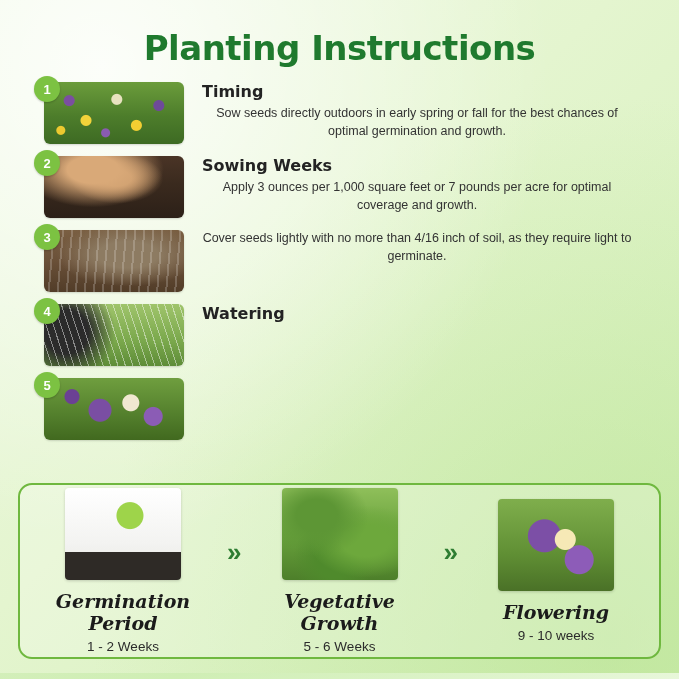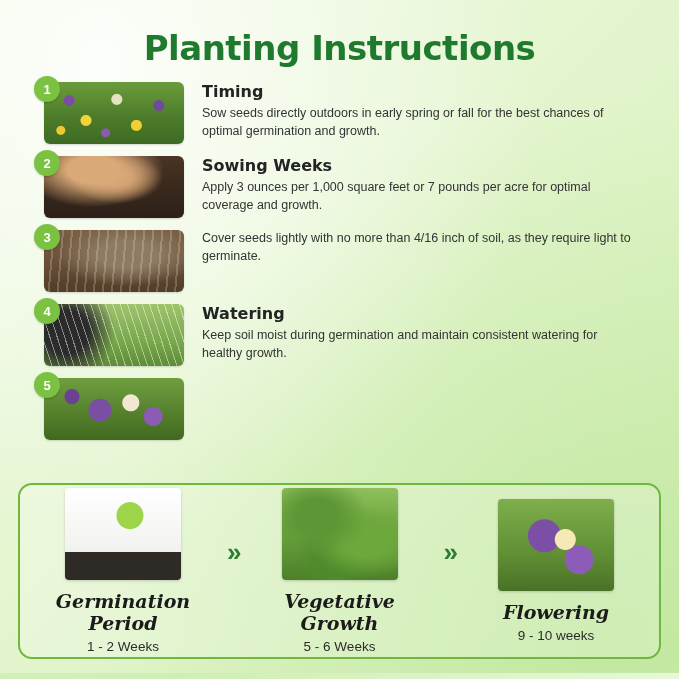--- a/index.html
+++ b/index.html
@@ -88,20 +88,21 @@
     color: #232323;
     margin: 0 0 4px 0;
     font-family: "DejaVu Sans", sans-serif;
   }
   .step-desc {
     font-size: 12.5px;
     line-height: 1.42;
     color: #333333;
     margin: 0;
     max-width: 430px;
+    text-align: center;
   }
 
   
   .img-pansy-field {
     background:
       radial-gradient(circle at 18% 30%, #7b4fa0 0 5px, rgba(0,0,0,0) 6px),
       radial-gradient(circle at 30% 62%, #f2d33a 0 5px, rgba(0,0,0,0) 6px),
       radial-gradient(circle at 52% 28%, #e8e2c0 0 5px, rgba(0,0,0,0) 6px),
       radial-gradient(circle at 66% 70%, #f3cf32 0 5px, rgba(0,0,0,0) 6px),
       radial-gradient(circle at 82% 38%, #6e4a99 0 5px, rgba(0,0,0,0) 6px),
@@ -246,21 +247,20 @@
       </div>
     </div>
 
     <div class="step">
       <div class="thumb-wrap">
         <div class="badge">4</div>
         <div class="thumb img-watering"></div>
       </div>
       <div class="step-text">
         <p class="step-title">Watering</p>
-        <p class="step-desc">Keep soil moist during germination and maintain consistent watering for healthy growth.</p>
       </div>
     </div>
 
     <div class="step">
       <div class="thumb-wrap">
         <div class="badge">5</div>
         <div class="thumb img-pansy-purple"></div>
       </div>
     </div>
 

